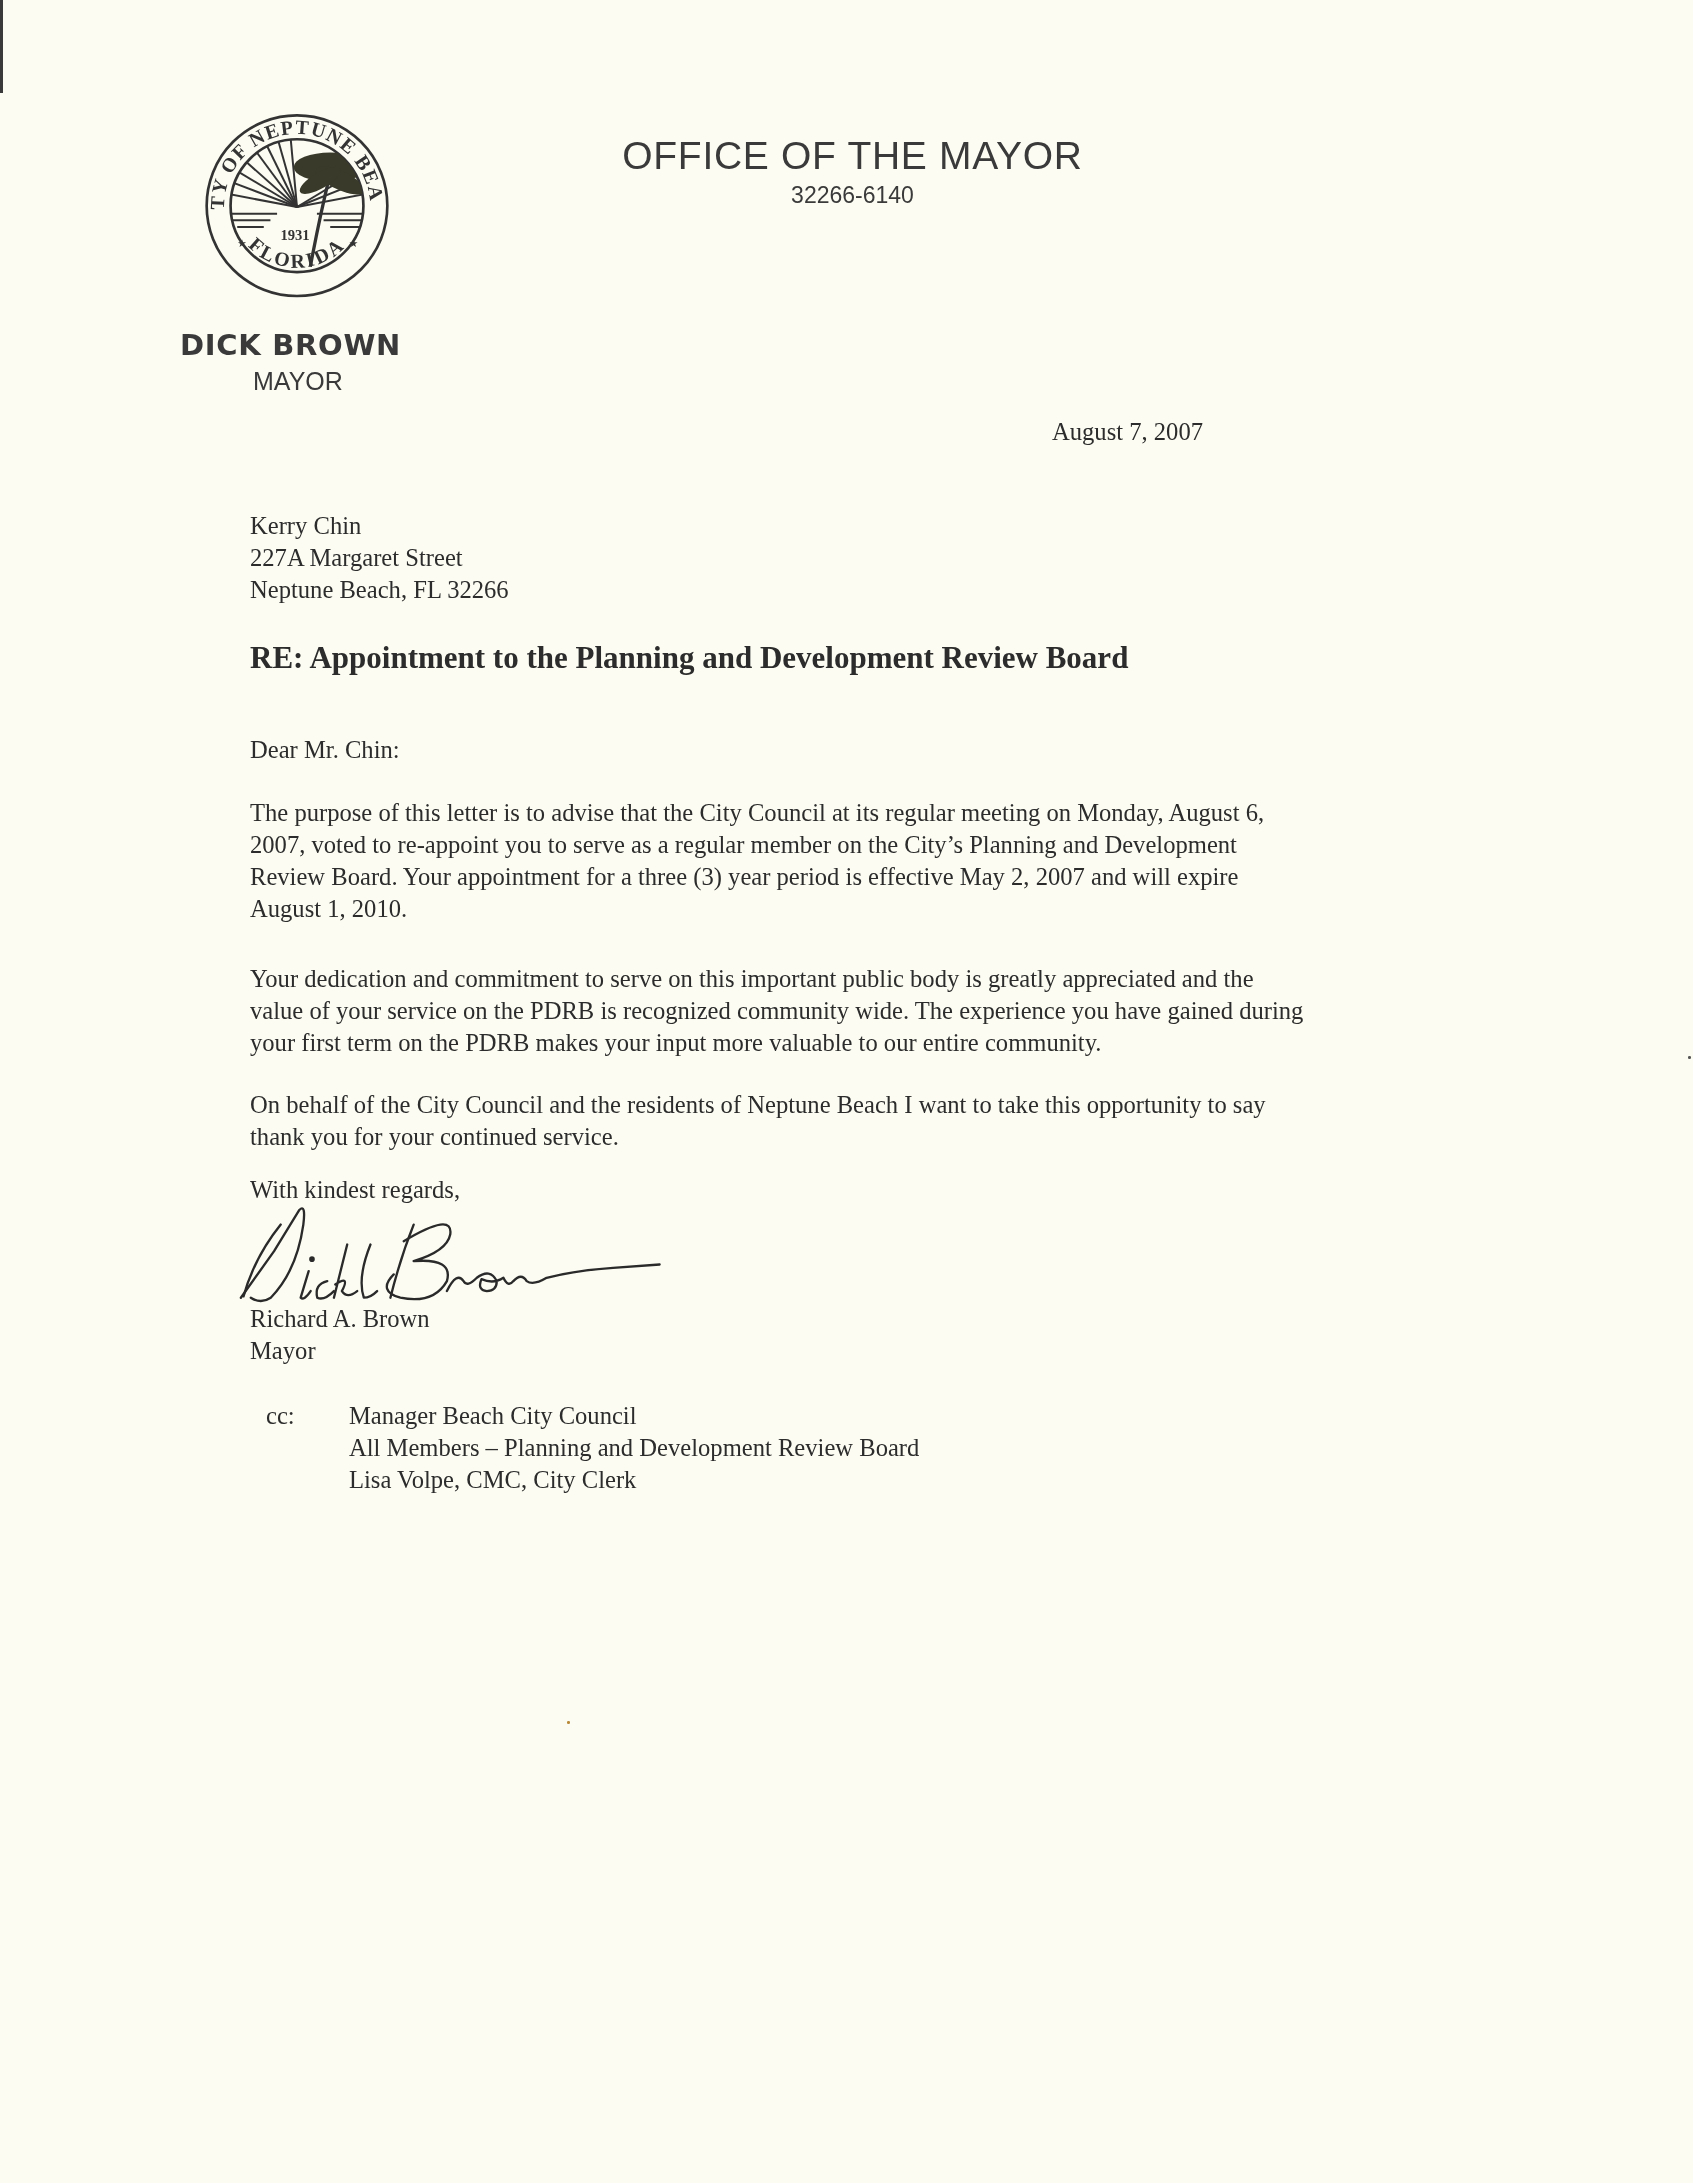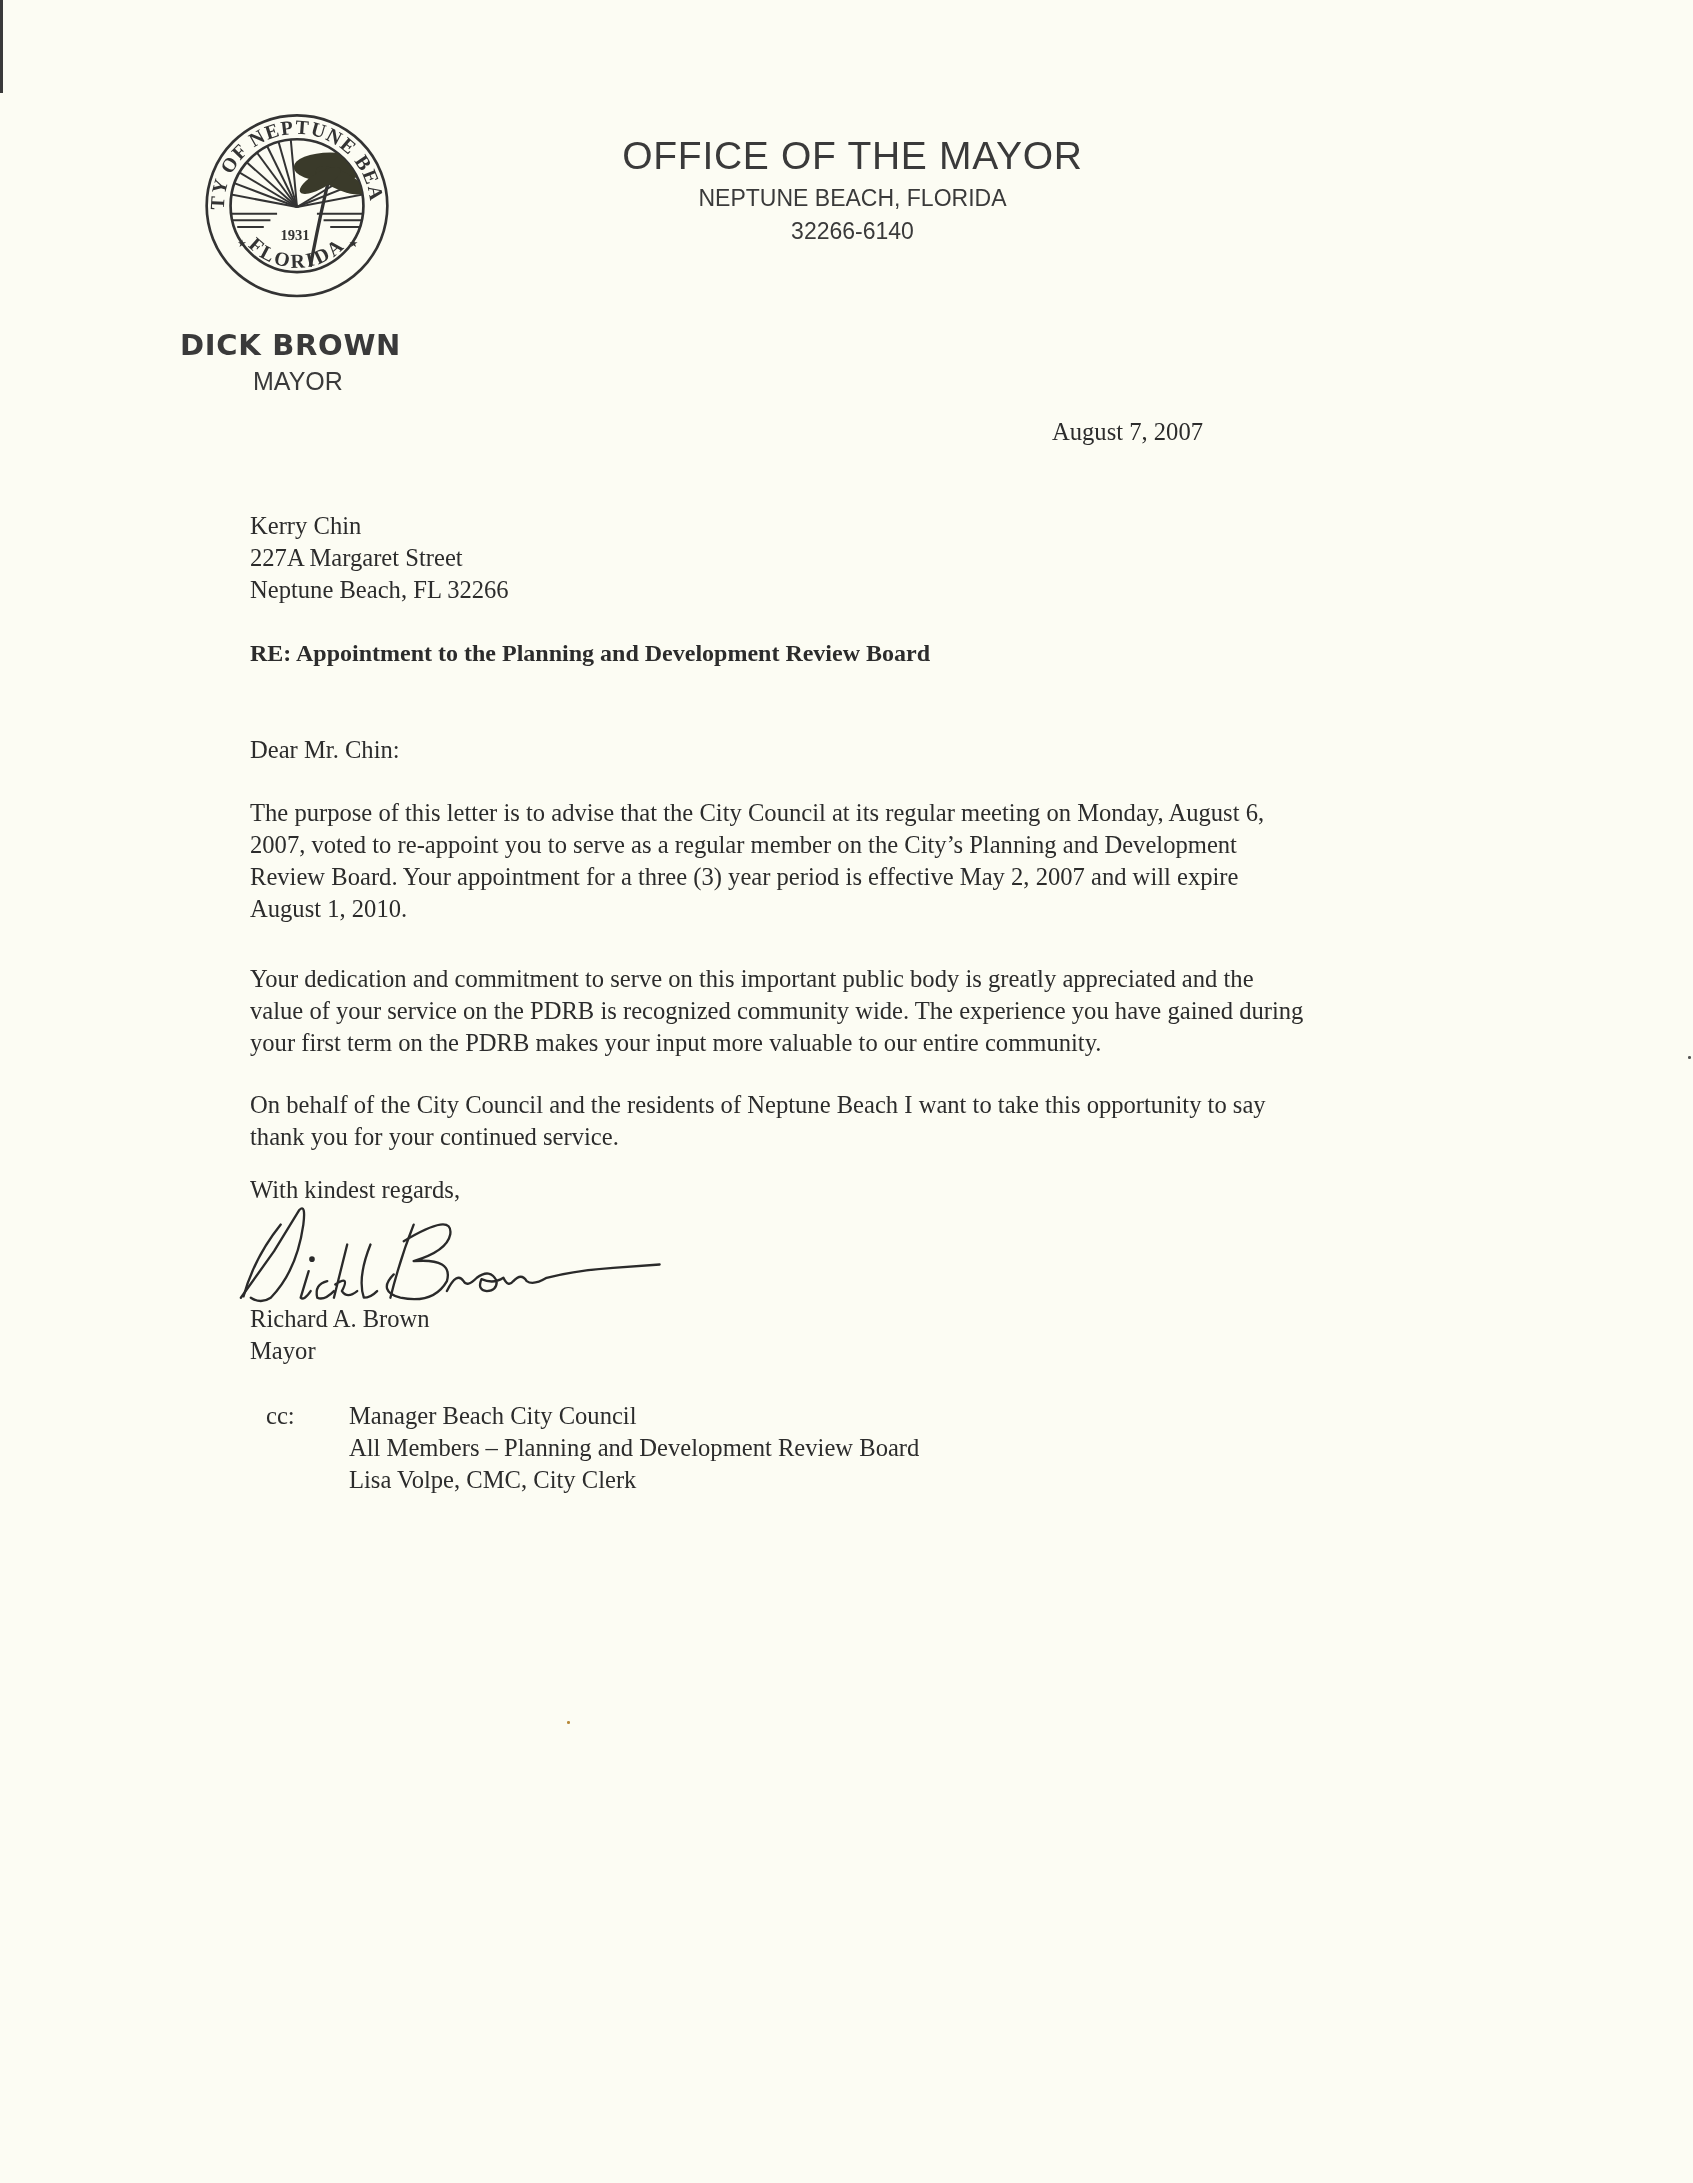--- a/index.html
+++ b/index.html
@@ -29,21 +29,21 @@
   .mayor-block {
     position: absolute; left: 180px; top: 326px; width: 253px;
     font-family: "Liberation Sans", sans-serif; color: #3a3a3a;
   }
   .mayor-name { font-family: "DejaVu Sans", sans-serif; font-weight: bold; font-size: 29px; letter-spacing: 0.7px; line-height: 39px; }
   .mayor-title { font-size: 25px; line-height: 32px; margin-left: 73px; }
 
   .serif { font-family: "Liberation Serif", serif; font-size: 24.6px; color: #2c2c2c; }
   .date { position: absolute; left: 1052px; top: 418px; }
   .address { position: absolute; left: 250px; top: 510px; line-height: 32px; }
-  .subject { position: absolute; left: 250px; top: 640px; font-weight: bold; font-size: 24px; }
+  .subject { position: absolute; left: 250px; top: 640px; font-weight: bold; font-size: 31px; }
   .salutation { position: absolute; left: 250px; top: 736px; }
   .para { position: absolute; left: 250px; width: 1172px; line-height: 32px; }
   .p1 { top: 797px; }
   .p2 { top: 963px; }
   .p3 { top: 1089px; }
   .para span { display: block; white-space: nowrap; }
   .closing { position: absolute; left: 250px; top: 1176px; }
   .signature { position: absolute; left: 234px; top: 1198px; width: 479px; height: 113px; }
   .signer { position: absolute; left: 250px; top: 1303px; line-height: 32px; }
   .cc { position: absolute; left: 250px; top: 1400px; line-height: 32px; }
@@ -99,21 +99,20 @@
       <ellipse cx="200" cy="80" rx="55" ry="22"></ellipse>
       <ellipse cx="215" cy="100" rx="40" ry="14" transform="rotate(25 215 100)"></ellipse>
       <ellipse cx="185" cy="100" rx="35" ry="12" transform="rotate(-30 185 100)"></ellipse>
     </g>
     <text x="125" y="190" font-family="Liberation Serif, serif" font-weight="bold" font-size="22" fill="#333">1931</text>
   </svg>
 </div>
 
 <div class="letterhead">
   <div class="lh-title">OFFICE OF THE MAYOR</div>
-  <div class="lh-city">NEPTUNE BEACH, FLORIDA</div>
   <div class="lh-zip">32266-6140</div>
 </div>
 
 <div class="mayor-block">
   <div class="mayor-name">DICK BROWN</div>
   <div class="mayor-title">MAYOR</div>
 </div>
 
 <div class="serif date">August 7, 2007</div>
 

